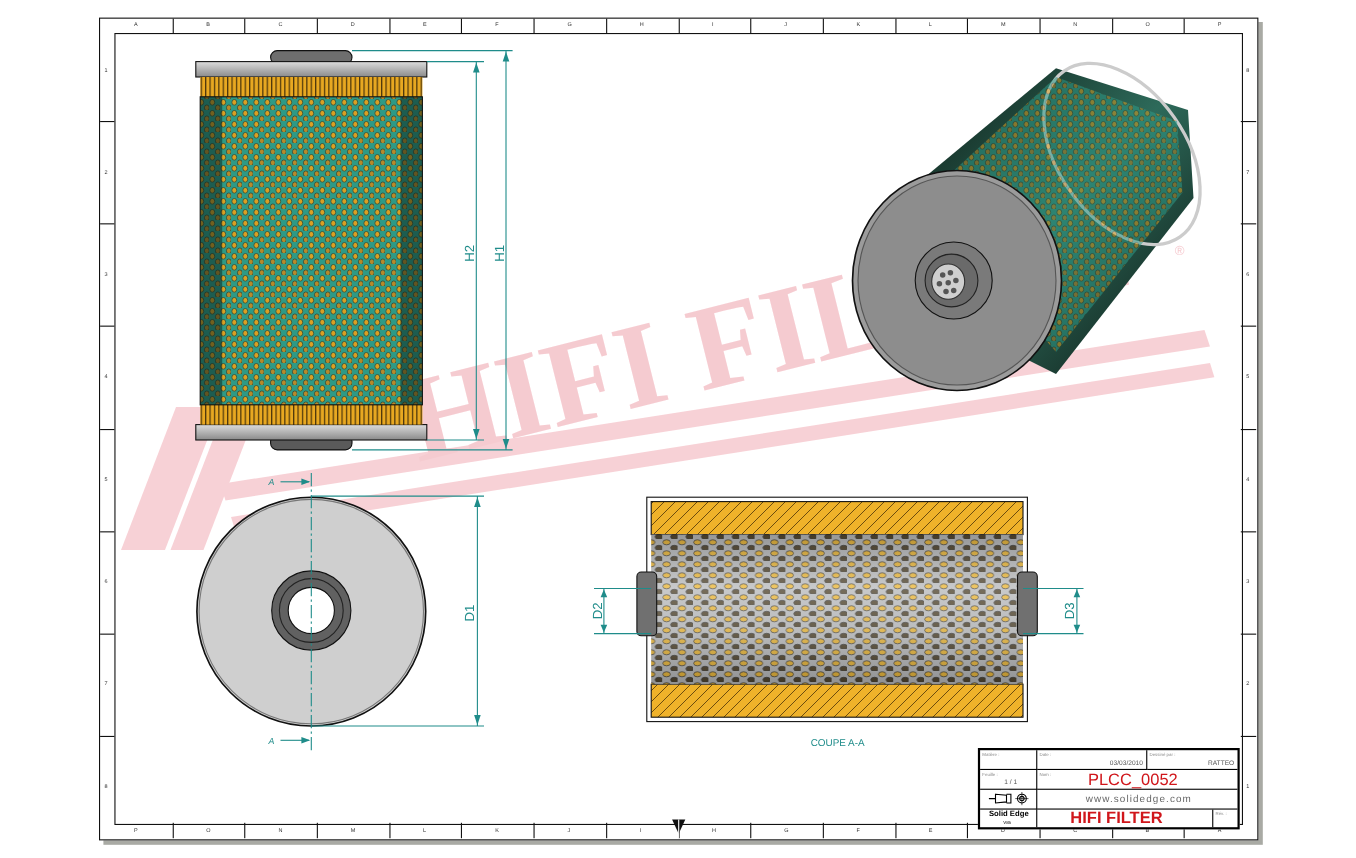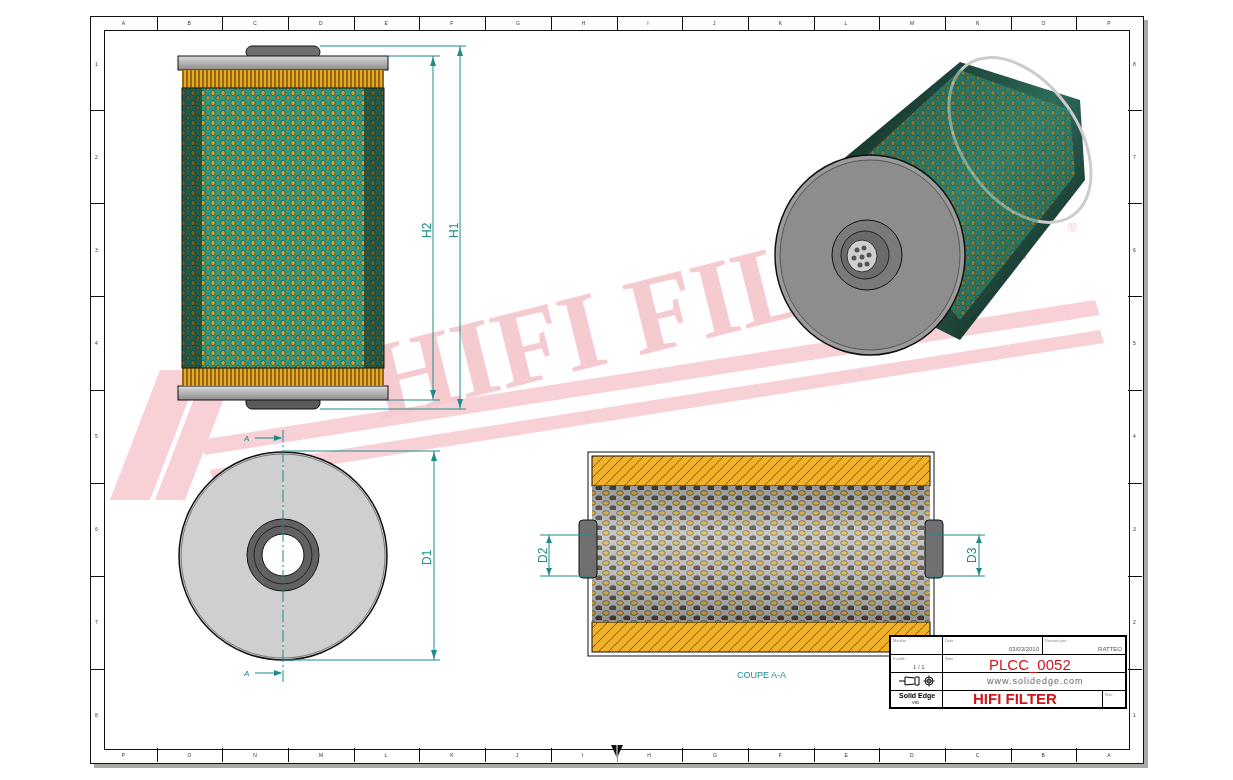--- a/index.html
+++ b/index.html
@@ -3,21 +3,21 @@
 <meta charset="utf-8">
 <style>
   html,body{margin:0;padding:0;background:#ffffff;}
   body{width:1233px;height:780px;position:relative;overflow:hidden;font-family:"Liberation Sans",sans-serif;}
   .sheet{position:absolute;left:90px;top:16px;width:1052px;height:746px;border:1.5px solid #111;background:#fff;box-shadow:4px 4px 0 #a9aaa4;}
   .inner{position:absolute;left:104px;top:30px;width:1024px;height:718px;border:1.5px solid #111;}
   .tick{position:absolute;background:#111;}
   .zone{position:absolute;font-size:5px;color:#333;font-family:"Liberation Sans",sans-serif;}
   .dim{stroke:#1f8c8a;stroke-width:1;fill:none;}
   .dimtxt{fill:#1f8c8a;font-family:"Liberation Sans",sans-serif;font-size:12px;}
-  .tb{position:absolute;left:889px;top:635px;width:238px;height:74px;border:2px solid #000;background:#fff;box-sizing:border-box;}
+  .tb{position:absolute;left:889px;top:680px;width:238px;height:74px;border:2px solid #000;background:#fff;box-sizing:border-box;}
   .tb .cell{position:absolute;border-right:1px solid #000;border-bottom:1px solid #000;box-sizing:border-box;}
   .tb .lbl{position:absolute;left:2px;top:1px;font-size:4px;color:#888;}
   .tb .val{position:absolute;font-size:6px;color:#555;}
   .wm{position:absolute;left:0;top:0;}
 </style>
 </head>
 <body>
 
 <div class="sheet"></div>
 <div class="inner"></div>

